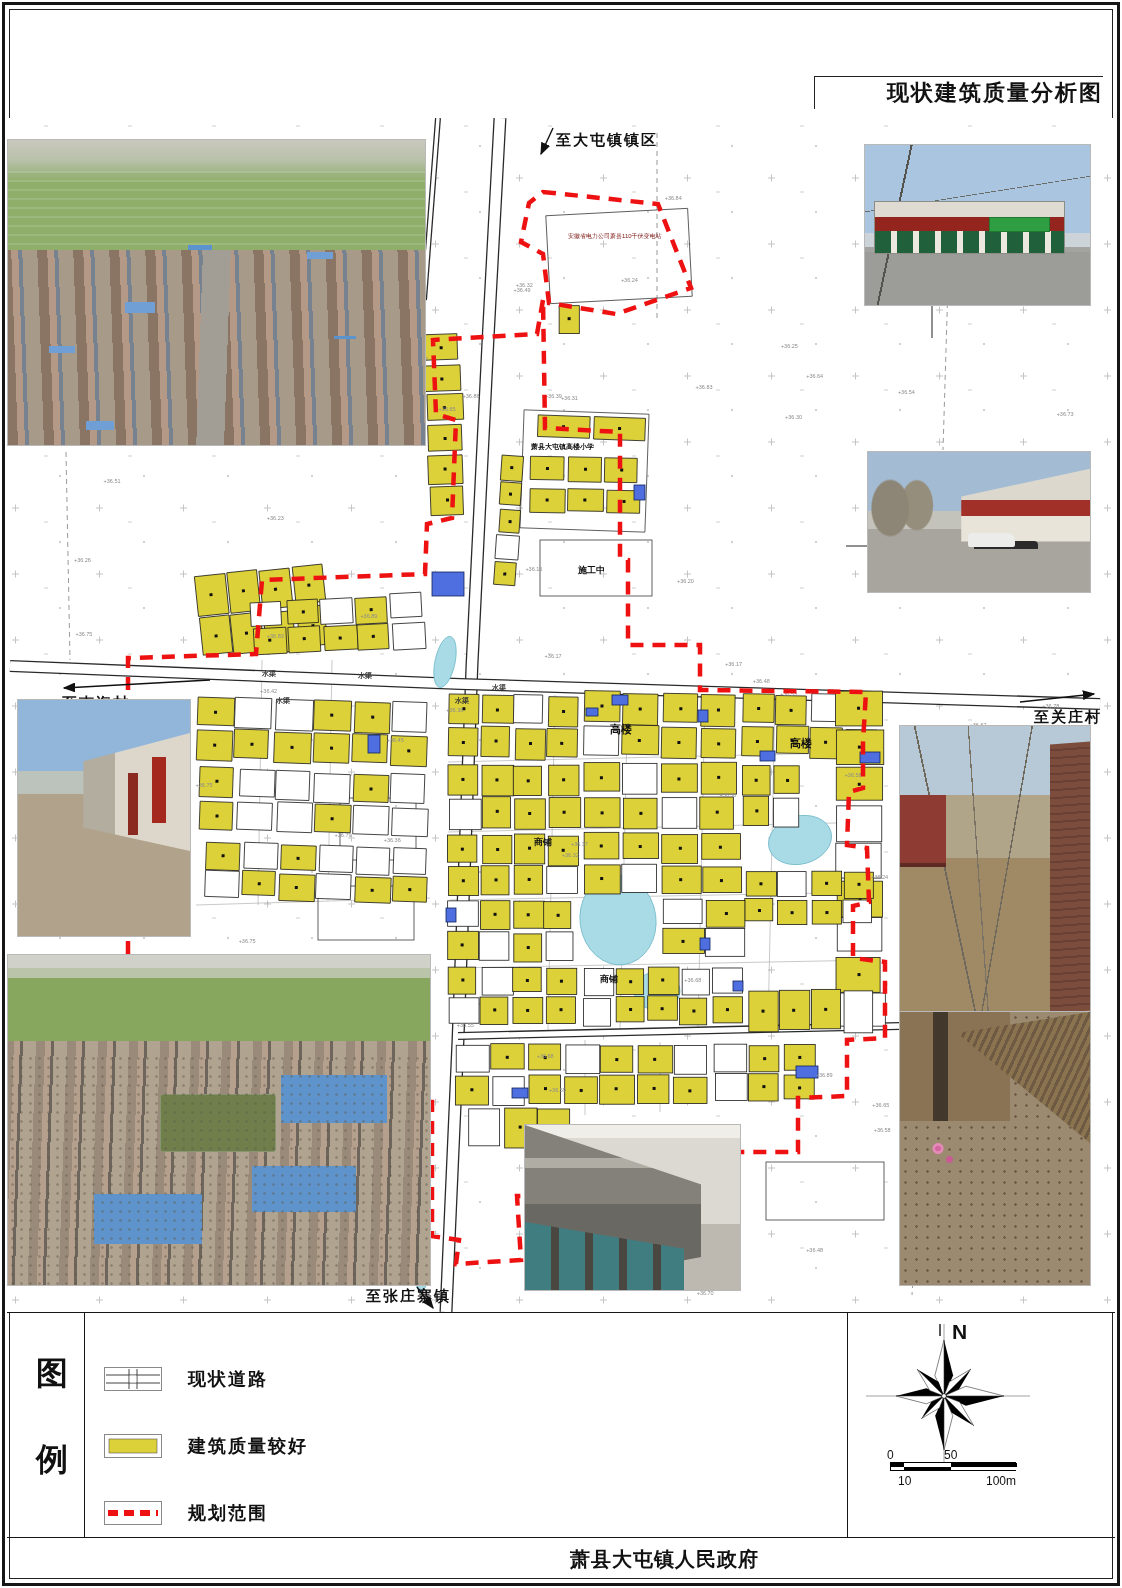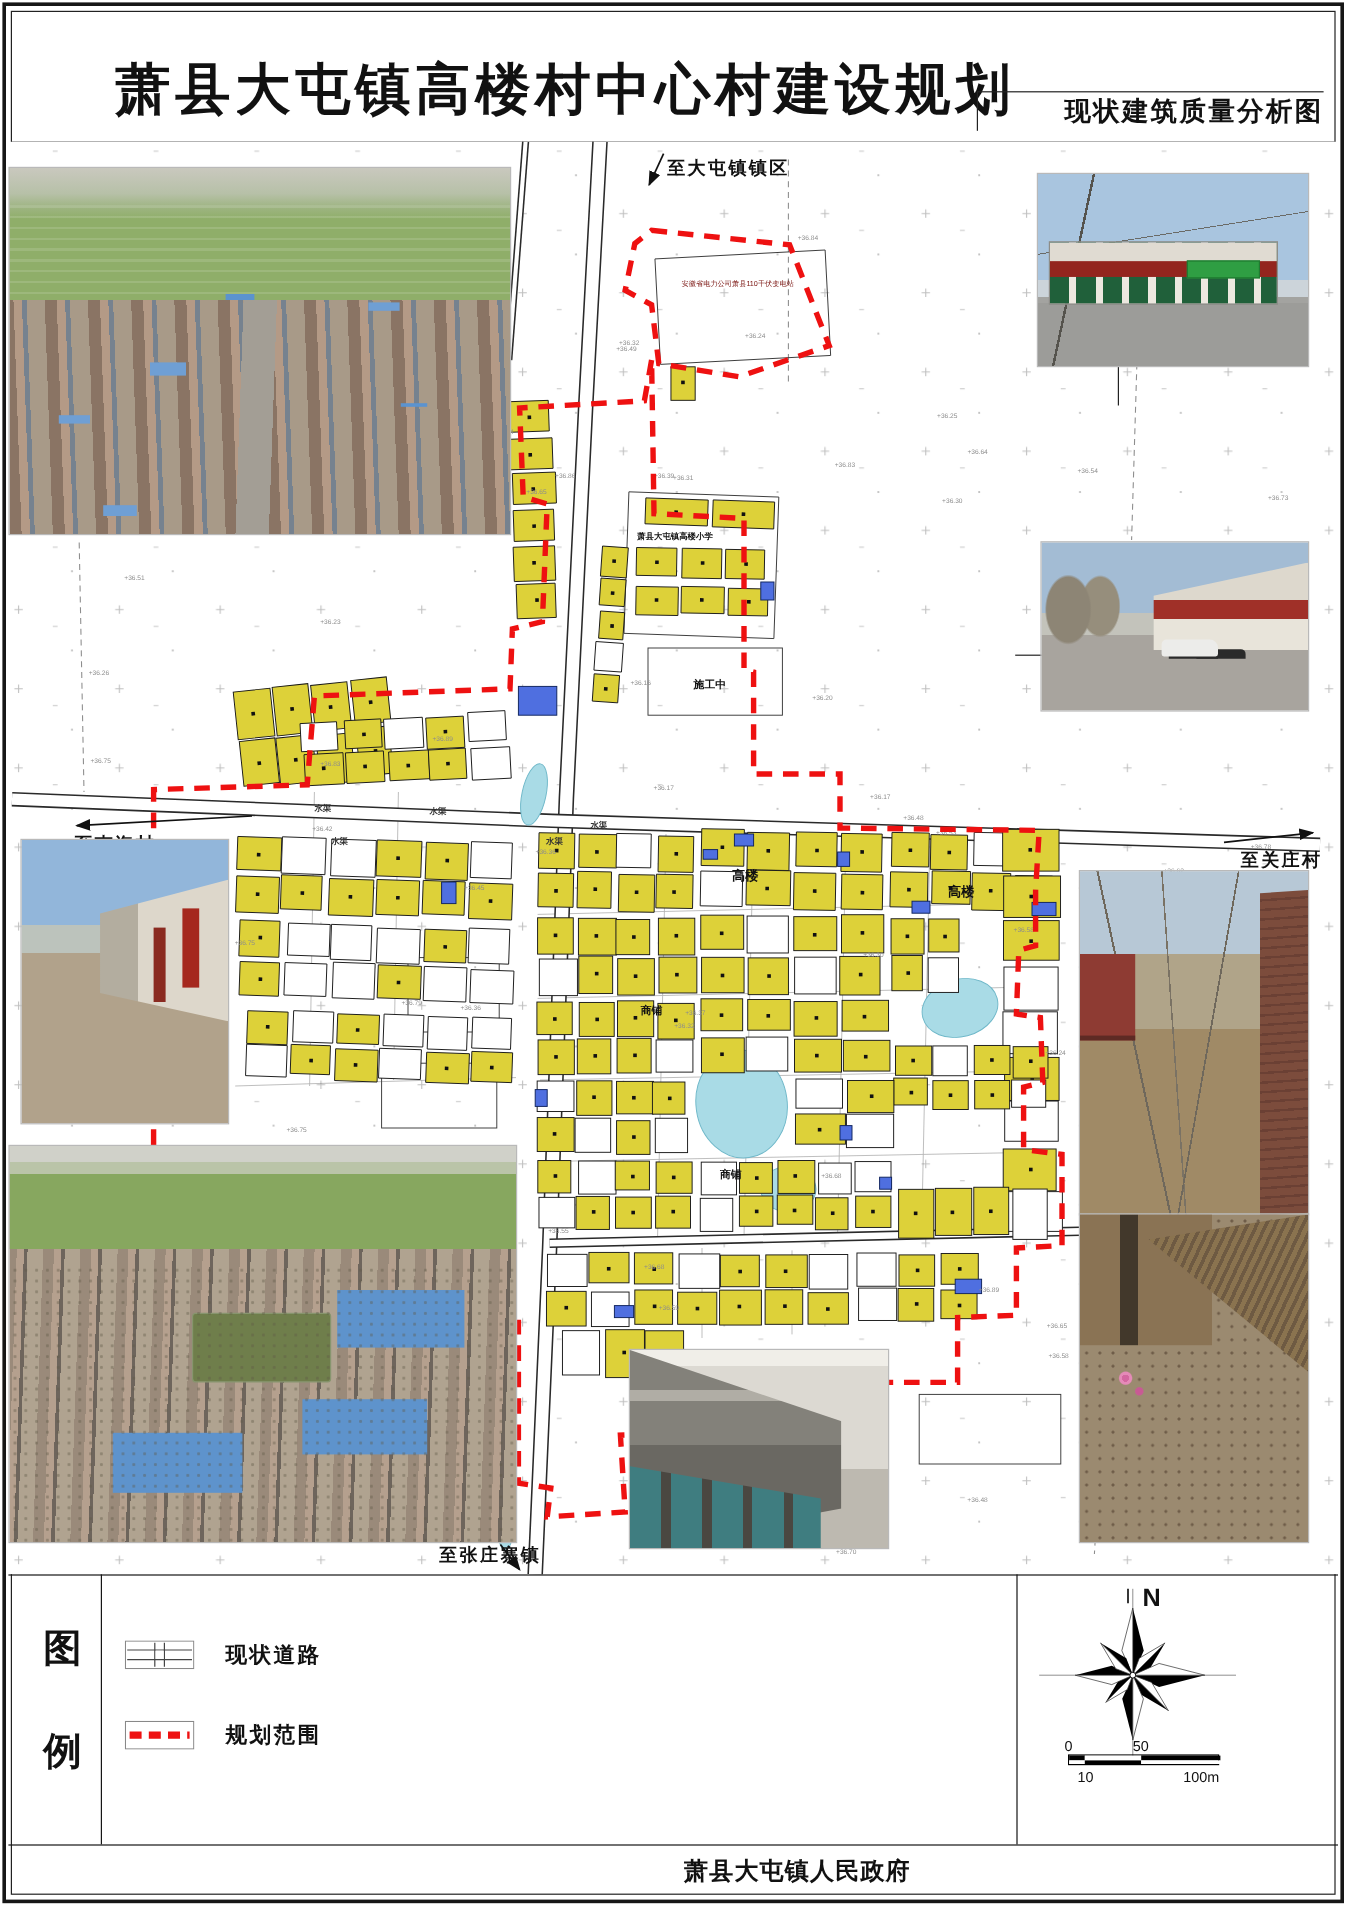--- a/index.html
+++ b/index.html
@@ -112,23 +112,20 @@
   #footer-left{position:absolute;left:563px;top:9px;font-size:20px;font-weight:bold;letter-spacing:1px;}
   #footer-right{position:absolute;left:790px;top:9px;font-size:20px;font-weight:bold;letter-spacing:1px;}
 </style>
 </head>
 <body>
 
 <div id="page">
   <div class="border-outer"></div>
   <div class="border-inner"></div>
 
-  <div id="titlebar">
-    <div id="page-title">萧县大屯镇高楼村中心村建设规划</div>
-  </div>
   <div id="subtitle-box">
     <span id="subtitle">现状建筑质量分析图</span>
   </div>
   <div id="title-sep"></div>
 
   <svg id="map-svg" viewBox="7 118 1108 1194">
       <defs>
         <pattern id="marks" width="84" height="66" patternUnits="userSpaceOnUse">
           <path d="M12 46h7M15.5 42.5v7" stroke="#b8b8b8" stroke-width="0.9" fill="none"></path>
           <circle cx="60" cy="14" r="0.9" fill="#b2b2b2"></circle>
@@ -774,20 +771,27 @@
           <line x1="2" y1="16" x2="56" y2="16" stroke="#444" stroke-width="1"></line>
           <line x1="25" y1="2" x2="25" y2="22" stroke="#444" stroke-width="1"></line>
           <line x1="33" y1="2" x2="33" y2="22" stroke="#444" stroke-width="1"></line>
           <rect x="25.7" y="8.6" width="6.6" height="6.8" fill="#fff"></rect>
         </svg>
         <span class="leg-label">现状道路</span>
       </div>
       <div class="leg-row">
         <svg viewBox="0 0 58 24" class="leg-sym">
           <rect x="0.5" y="0.5" width="57" height="23" fill="#fff" stroke="#888" stroke-width="1"></rect>
+          <rect x="5" y="5" width="48" height="14" fill="#ddd139" stroke="#555" stroke-width="0.6"></rect>
+        </svg>
+        <span class="leg-label">建筑质量较好</span>
+      </div>
+      <div class="leg-row">
+        <svg viewBox="0 0 58 24" class="leg-sym">
+          <rect x="0.5" y="0.5" width="57" height="23" fill="#fff" stroke="#888" stroke-width="1"></rect>
           <line x1="4" y1="12" x2="54" y2="12" stroke="#ee1111" stroke-width="6" stroke-dasharray="10 6"></line>
         </svg>
         <span class="leg-label">规划范围</span>
       </div>
     </div>
 
   <svg id="compass-svg" viewBox="0 0 200 148">
       <line x1="18" y1="78" x2="182" y2="78" stroke="#8a8a8a" stroke-width="0.8"></line>
       <line x1="96" y1="6" x2="96" y2="146" stroke="#8a8a8a" stroke-width="0.8"></line>
       <line x1="92" y1="6" x2="92" y2="18" stroke="#222" stroke-width="1.5"></line>

